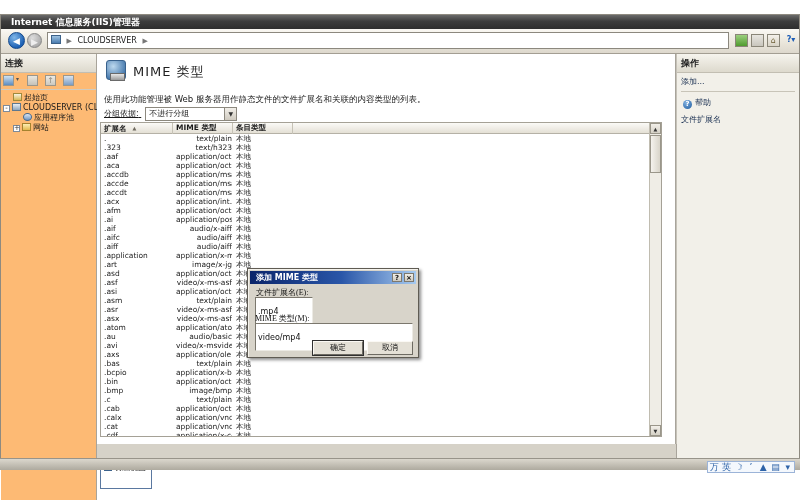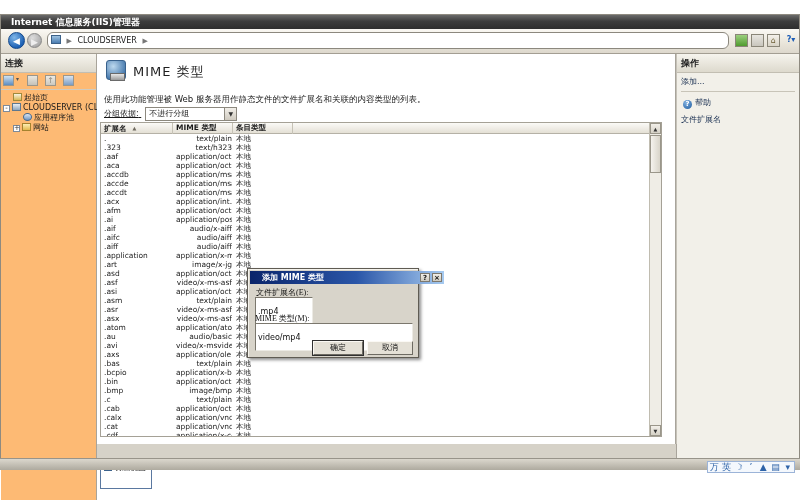--- a/index.html
+++ b/index.html
@@ -11,21 +11,21 @@
   #window-frame { left:0; top:14px; width:800px; height:456px; background:#c6c2b8; border:1px solid #8e8a80; }
 
   
   #titlebar { left:1px; top:15px; width:798px; height:14px; background:linear-gradient(#6a6a6a,#3d3d3d 45%,#2e2e2e); color:#fff; font-size:9px; font-weight:bold; line-height:14px; padding-left:10px; white-space:nowrap; }
 
   
   #toolbar { left:1px; top:29px; width:798px; height:25px; background:linear-gradient(#faf8f3,#e9e5da 60%,#ddd8cd); border-bottom:1px solid #a39e93; }
   .navbtn { position:absolute; width:17px; height:17px; border-radius:50%; font-size:9px; line-height:16px; text-align:center; color:#fff; }
   #back-btn  { left:7px; top:3px; background:radial-gradient(circle at 35% 30%,#7fb6e8,#1e62b5 70%); border:1px solid #14488a; }
   #fwd-btn   { left:26px; top:4px; width:15px; height:15px; background:radial-gradient(circle at 35% 30%,#ddd,#999); border:1px solid #888; color:#eee; }
-  #address-box { left:46px; top:3px; width:682px; height:17px; background:#fff; border:1px solid #8c887e; border-radius:6px; font-size:8px; line-height:15px; color:#222; padding-left:3px; }
+  #address-box { left:46px; top:3px; width:682px; height:17px; background:#fff; border:1px solid #8c887e; border-radius:0; font-size:8px; line-height:15px; color:#222; padding-left:3px; }
   #address-box .sep { color:#777; font-size:7px; padding:0 3px; }
   .addr-icon { display:inline-block; width:10px; height:9px; background:linear-gradient(#9ec2e0,#4a7cb0); border:1px solid #3c6188; vertical-align:-1px; }
   .tb-ico { position:absolute; top:5px; width:13px; height:13px; border:1px solid #8a8678; font-size:8px; text-align:center; line-height:12px; }
   #browse-icon { left:734px; background:linear-gradient(#9cd07e,#4f9b2e); }
   #stop-icon { left:750px; background:linear-gradient(#e8e6e0,#c9c6bd); }
   #home-icon { left:766px; background:linear-gradient(#f4f1ea,#d8d3c6); color:#6b5d33; }
   #help-menu { left:782px; background:none; border:none; color:#1b5bb5; font-weight:bold; width:16px; }
 
   
   #left-panel { left:1px; top:54px; width:96px; height:488px; background:#fdba74; border-right:1px solid #a8a49b; }
@@ -89,21 +89,21 @@
 
   
   #bottom-strip { left:0; top:458px; width:800px; height:12px; background:linear-gradient(#dbd7cd,#aeaa9f); border-top:1px solid #98948a; }
 
   
   #ime-bar { left:707px; top:461px; width:88px; height:12px; background:#f4f8fd; border:1px solid #9cb4d8; font-size:9px; line-height:10px; color:#2e63a8; text-align:center; display:flex; }
   #ime-bar span { flex:1; cursor:pointer; }
 
   
   #dialog { left:247px; top:268px; width:172px; height:90px; background:#d8d4ca; border:1px solid #5f5b53; box-shadow:inset 1px 1px 0 #f4f2ec, 2px 2px 3px rgba(0,0,0,.45); z-index:5; }
-  #dialog-titlebar { position:absolute; left:2px; top:2px; width:194px; height:13px; background:linear-gradient(90deg,#0a246a,#2a56a8 55%,#a6caf0); color:#fff; font-size:8px; font-weight:bold; line-height:13px; padding-left:12px; }
+  #dialog-titlebar { position:absolute; left:2px; top:2px; width:166px; height:13px; background:linear-gradient(90deg,#0a246a,#2a56a8 55%,#a6caf0); color:#fff; font-size:8px; font-weight:bold; line-height:13px; padding-left:6px; }
   .dlg-btn { position:absolute; top:2px; width:10px; height:9px; background:linear-gradient(#f2efe9,#cdc9be); border:1px solid #7d796f; font-size:7px; line-height:8px; text-align:center; color:#111; font-weight:bold; }
   #dialog-help-btn { right:14px; } #dialog-close-btn { right:2px; }
   .dlg-label { position:absolute; left:8px; font-size:8px; color:#111;font-family:Liberation Serif, serif; }
   .dlg-input { position:absolute; left:7px; height:28px; background:#fff; border:1px solid; border-color:#7b776d #eceae4 #eceae4 #7b776d; font-size:8px; font-family:"DejaVu Sans",sans-serif; padding:12px 2px; color:#111; }
   .dlg-button { position:absolute; top:72px; height:14px; background:#e4e0d6; border:1px solid; border-color:#fbf9f4 #6d6a62 #6d6a62 #fbf9f4; font-size:8px; line-height:12px; text-align:center; color:#111; cursor:pointer; }
   #ok-button { left:65px; width:50px; outline:1px solid #30303​0; outline:1px solid #303030; }
   #cancel-button { left:119px; width:46px; }
 </style>
 </head>
 <body>

